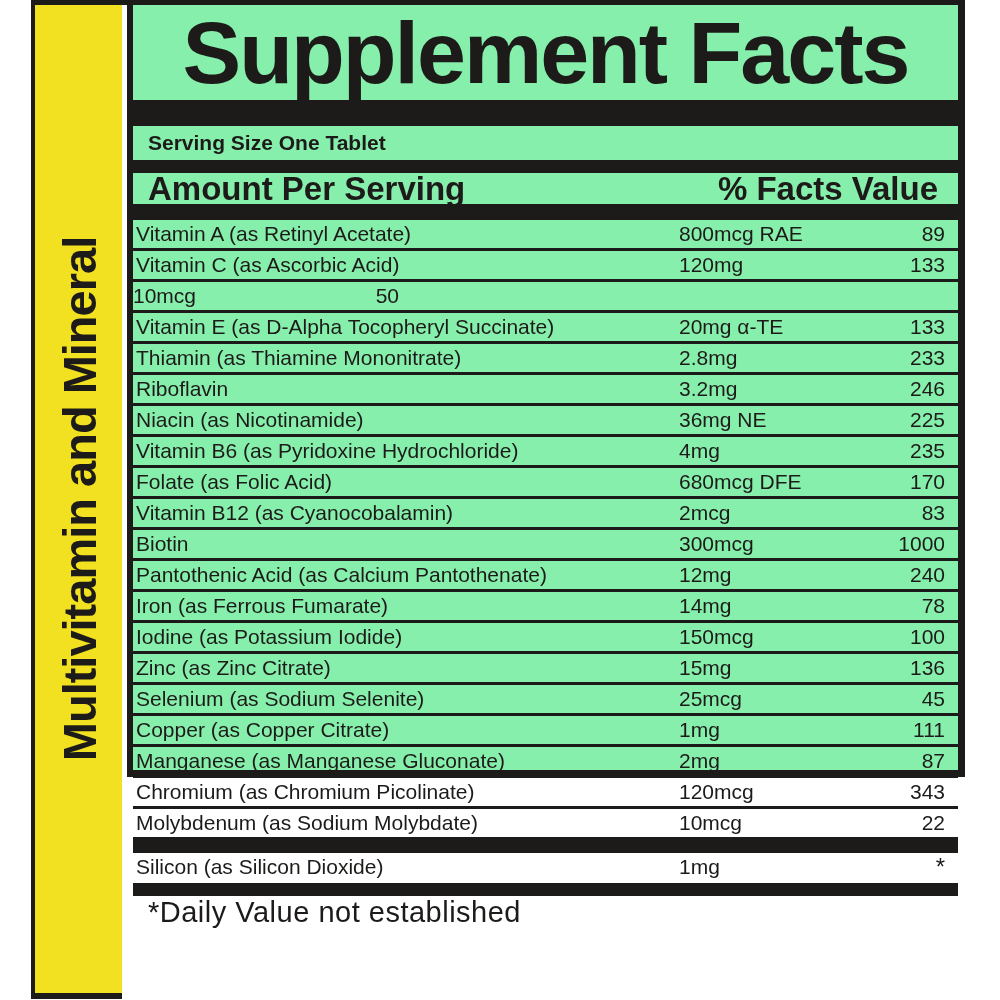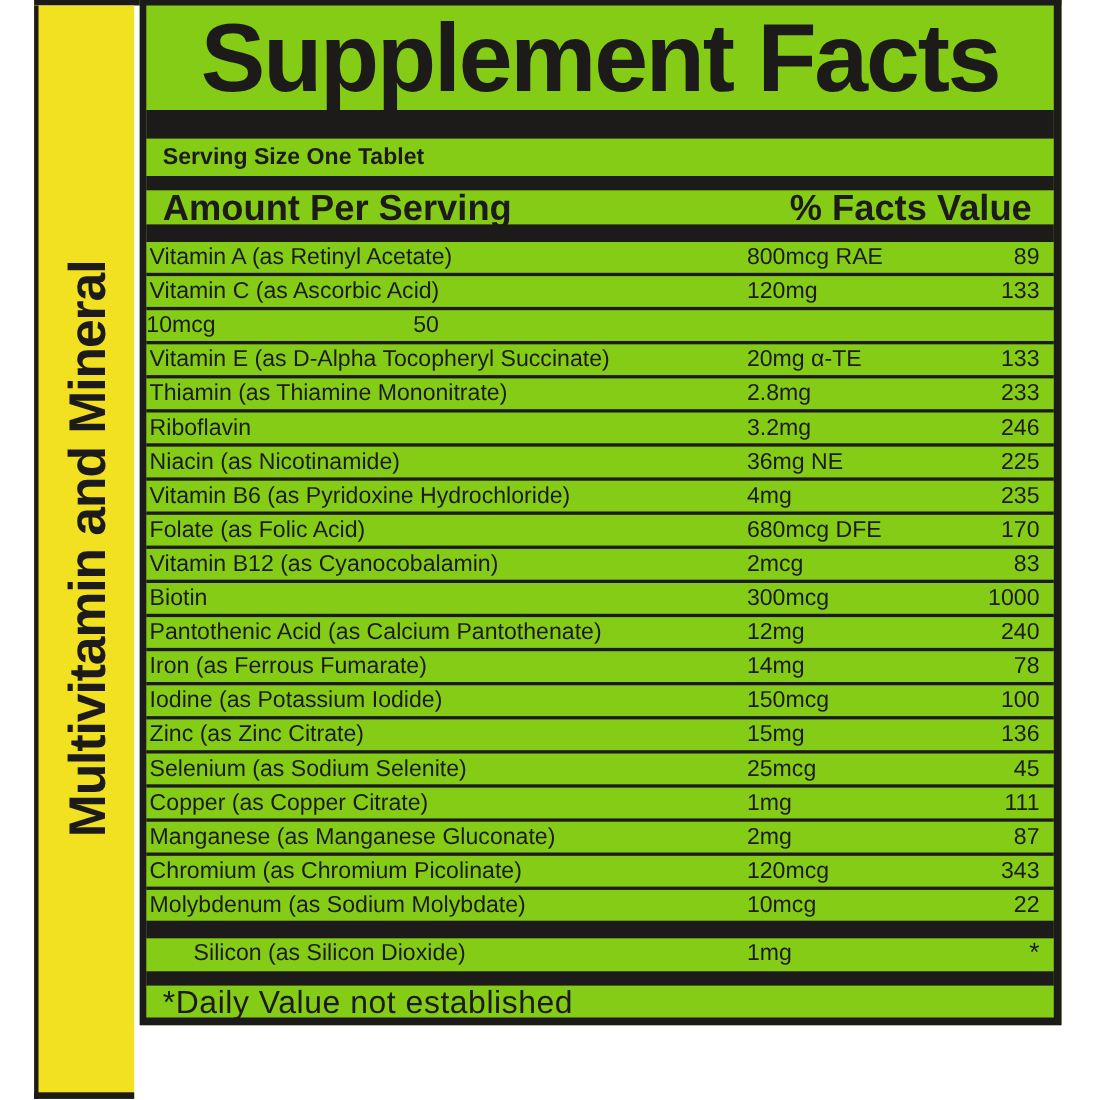--- a/index.html
+++ b/index.html
@@ -20,22 +20,22 @@
   }
   .band-text  {
     position:absolute; top:50%; left:50%;
     transform:translate(-50%,-50%) rotate(-90deg);
     white-space:nowrap; font-weight:bold; font-size:47px; letter-spacing:-1px;
     color:#1d1b19;
   }
 
   
   .panel {
-    position:absolute; left:127px; top:0; width:838px; height:932px;
-    box-sizing:border-box; background:#84cc16;
+    position:absolute; left:127px; top:0; width:838px; height:777px;
+    box-sizing:border-box; background:#86efac;
     border-top:5px solid #1d1b19; border-left:6px solid #1d1b19;
     border-right:7px solid #1d1b19; border-bottom:7px solid #1d1b19;
     display:flex; flex-direction:column;
   }
   .title {
     height:95px; display:flex; align-items:center; justify-content:center;
     font-weight:bold; font-size:88px; letter-spacing:-2px; white-space:nowrap;
   }
   .bar    { background:#1d1b19; flex:none; }
   .bar-xl { height:26px; }
@@ -52,21 +52,21 @@
   }
   .rows { flex:none; }
   .row {
     display:flex; align-items:flex-start;
     border-bottom:3px solid #1d1b19;
     font-size:21px; line-height:28px;
   }
   .c-name { flex:1; padding-left:3px; }
   .c-amt  { width:160px; flex:none; }
   .c-dv   { width:106px; flex:none; text-align:right; padding-right:13px; }
-  .rows-extra .row { border-bottom:none; min-height:30px;margin-left:40px; }
+  .rows-extra .row { border-bottom:none; min-height:30px; }
   .rows-extra .c-dv { font-size:24px; line-height:24px; padding-top:2px; }
   .footnote {
     flex:1; display:flex; align-items:center;
     padding-left:15px; font-size:29px; letter-spacing:0.5px;
   }
 </style>
 </head>
 <body>
 
 <div class="page">

